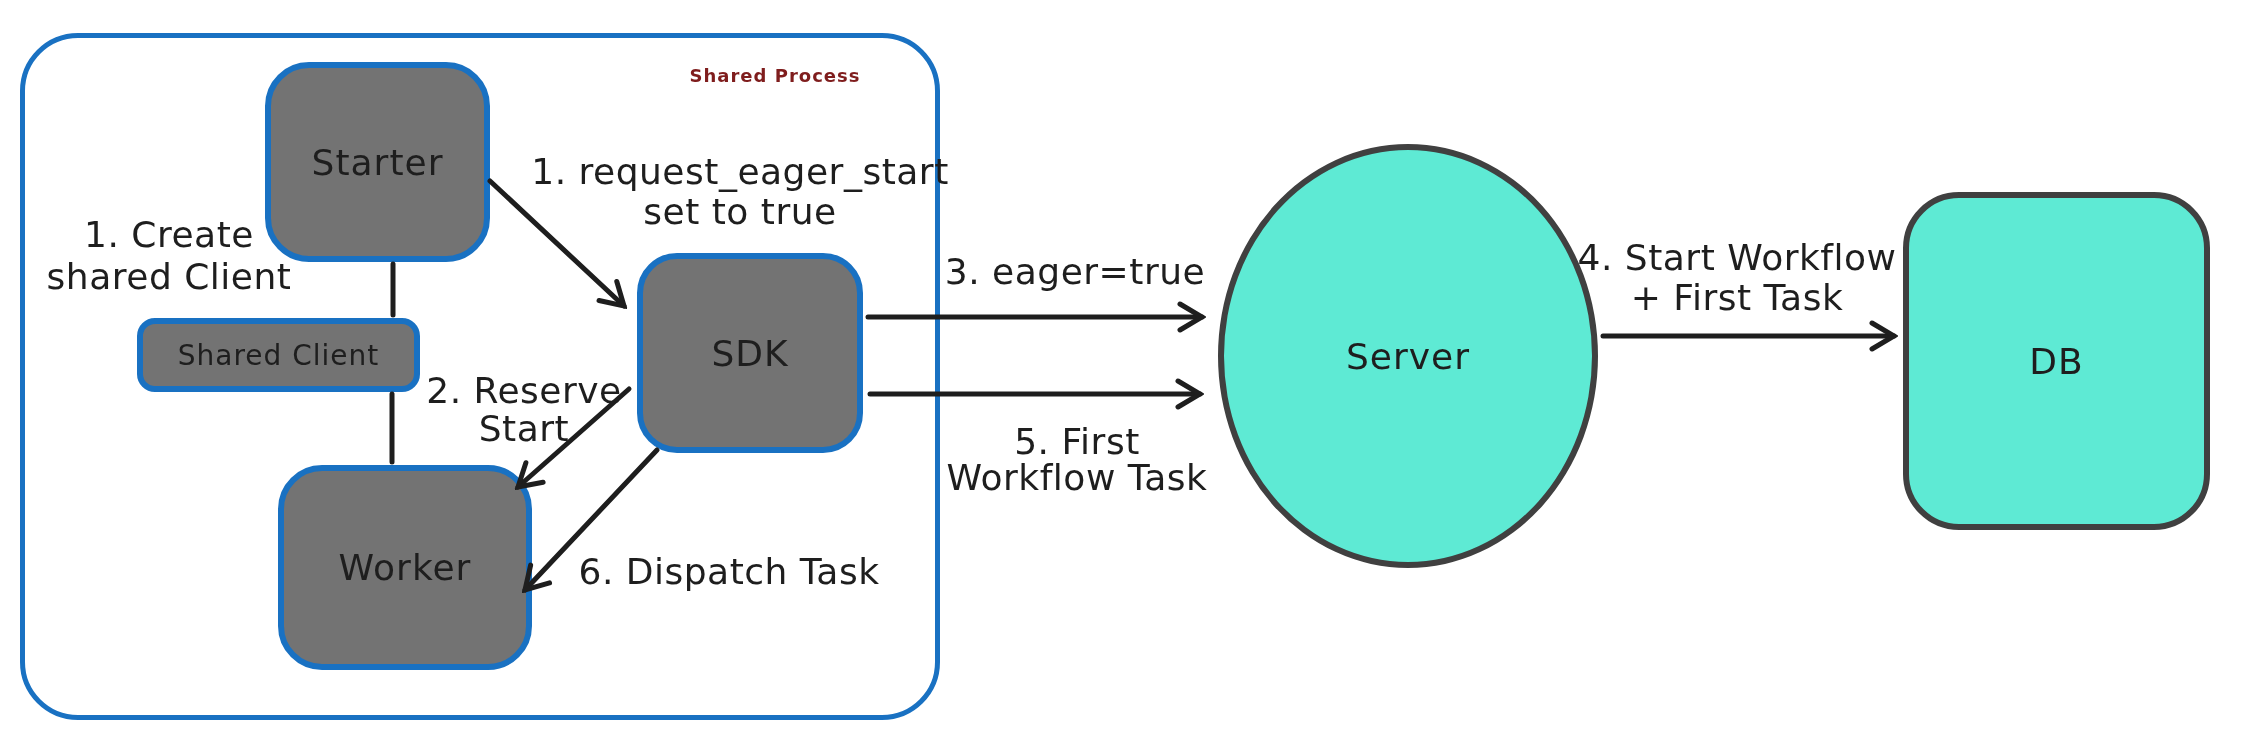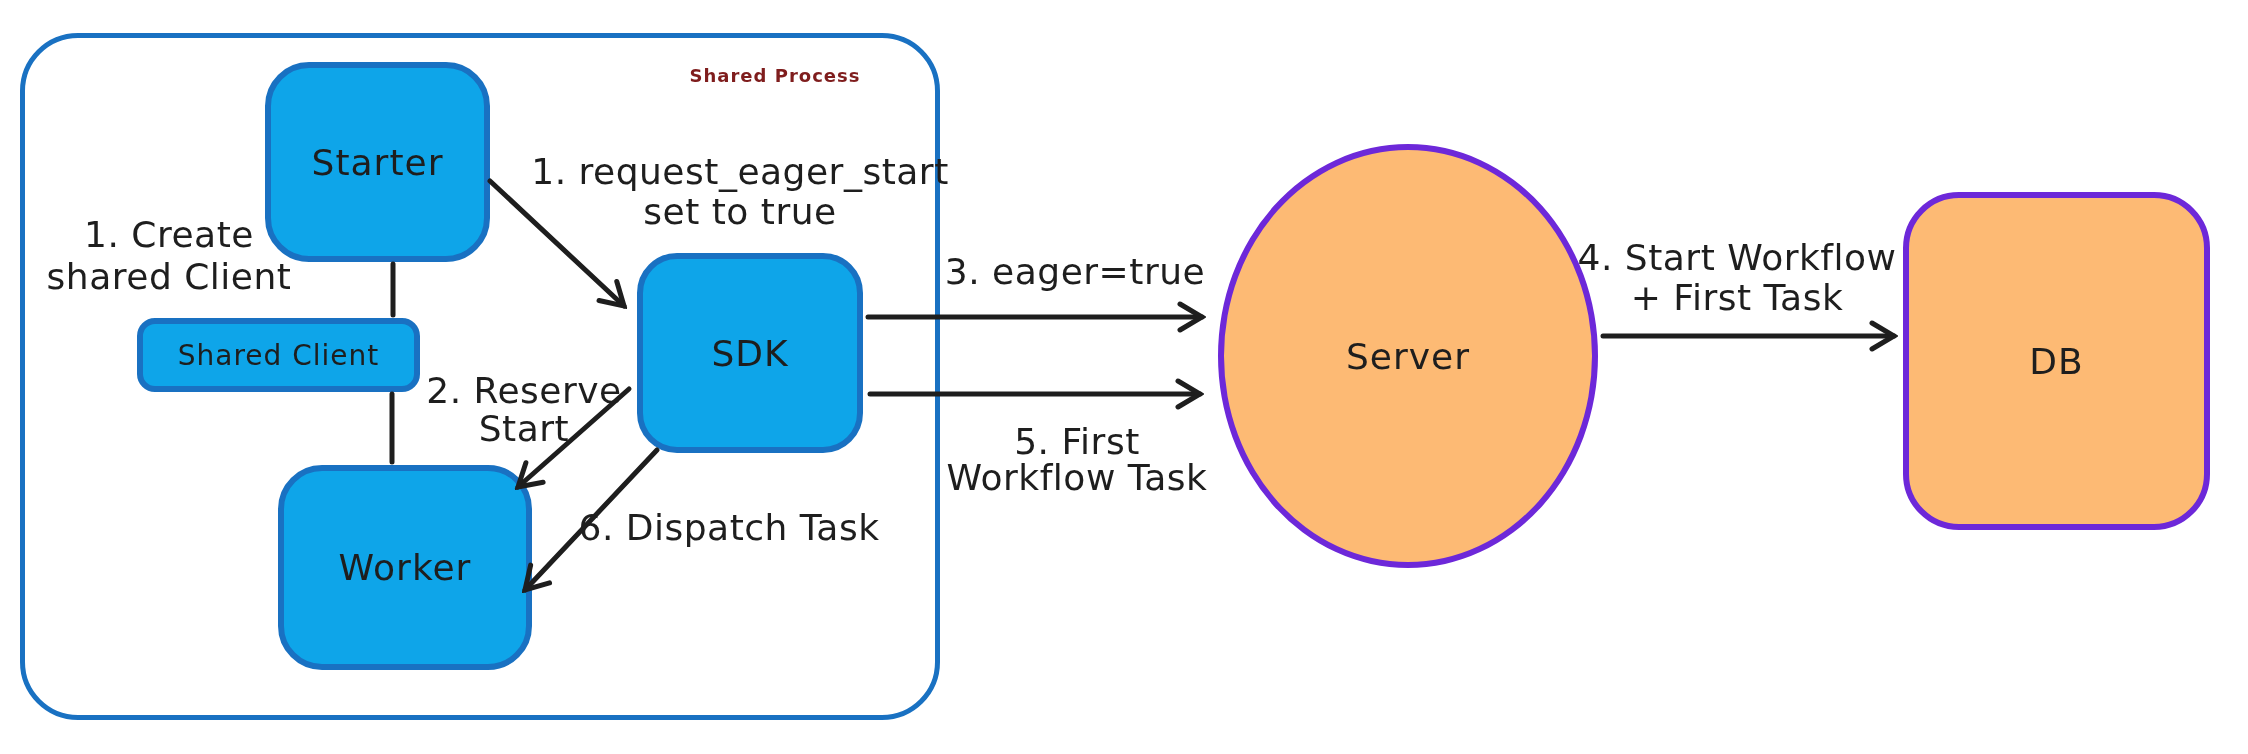--- a/index.html
+++ b/index.html
@@ -36,26 +36,26 @@
   
   .node {
     position: absolute;
     box-sizing: border-box;
     display: flex;
     align-items: center;
     justify-content: center;
     white-space: nowrap;
   }
   .node.blue {
-    background: #0ea5e9;
+    background: #737373;
     border: 6px solid #1971c2;
   }
   .node.red {
-    background: #fdba74;
-    border: 6px solid #6d28d9;
+    background: #5eead4;
+    border: 6px solid #404040;
   }
   .node-label { font-size: 36px; letter-spacing: 1px; }
 
   .starter { left: 265px; top: 62px;  width: 225px; height: 200px; border-radius: 44px; }
   .shared-client { left: 137px; top: 318px; width: 283px; height: 74px; border-radius: 18px; border-width: 5px; }
   .shared-client .node-label { font-size: 28px; }
   .worker  { left: 278px; top: 465px; width: 254px; height: 205px; border-radius: 44px; }
   .sdk     { left: 637px; top: 253px; width: 226px; height: 200px; border-radius: 40px; }
 
   
@@ -75,21 +75,21 @@
     line-height: 40px;
     letter-spacing: 0.5px;
     white-space: nowrap;
   }
   .ann-create   { left: 158px;  top: 214px; line-height: 42px; margin-left: 11px; }
   .ann-request  { left: 740px;  top: 152px; }
   .ann-reserve  { left: 524px;  top: 372px; line-height: 38px; }
   .ann-eager    { left: 1075px; top: 256px; line-height: 32px; }
   .ann-startwf  { left: 1737px; top: 238px; }
   .ann-firsttask{ left: 1077px; top: 424px; line-height: 36px; }
-  .ann-dispatch { left: 729px;  top: 512px; line-height: 32px; }
+  .ann-dispatch { left: 729px;  top: 556px; line-height: 32px; }
 
   
   svg.arrows {
     position: absolute; inset: 0;
     width: 2248px; height: 754px;
     pointer-events: none;
   }
   svg.arrows path, svg.arrows line {
     stroke: #1e1e1e;
     stroke-width: 5;

